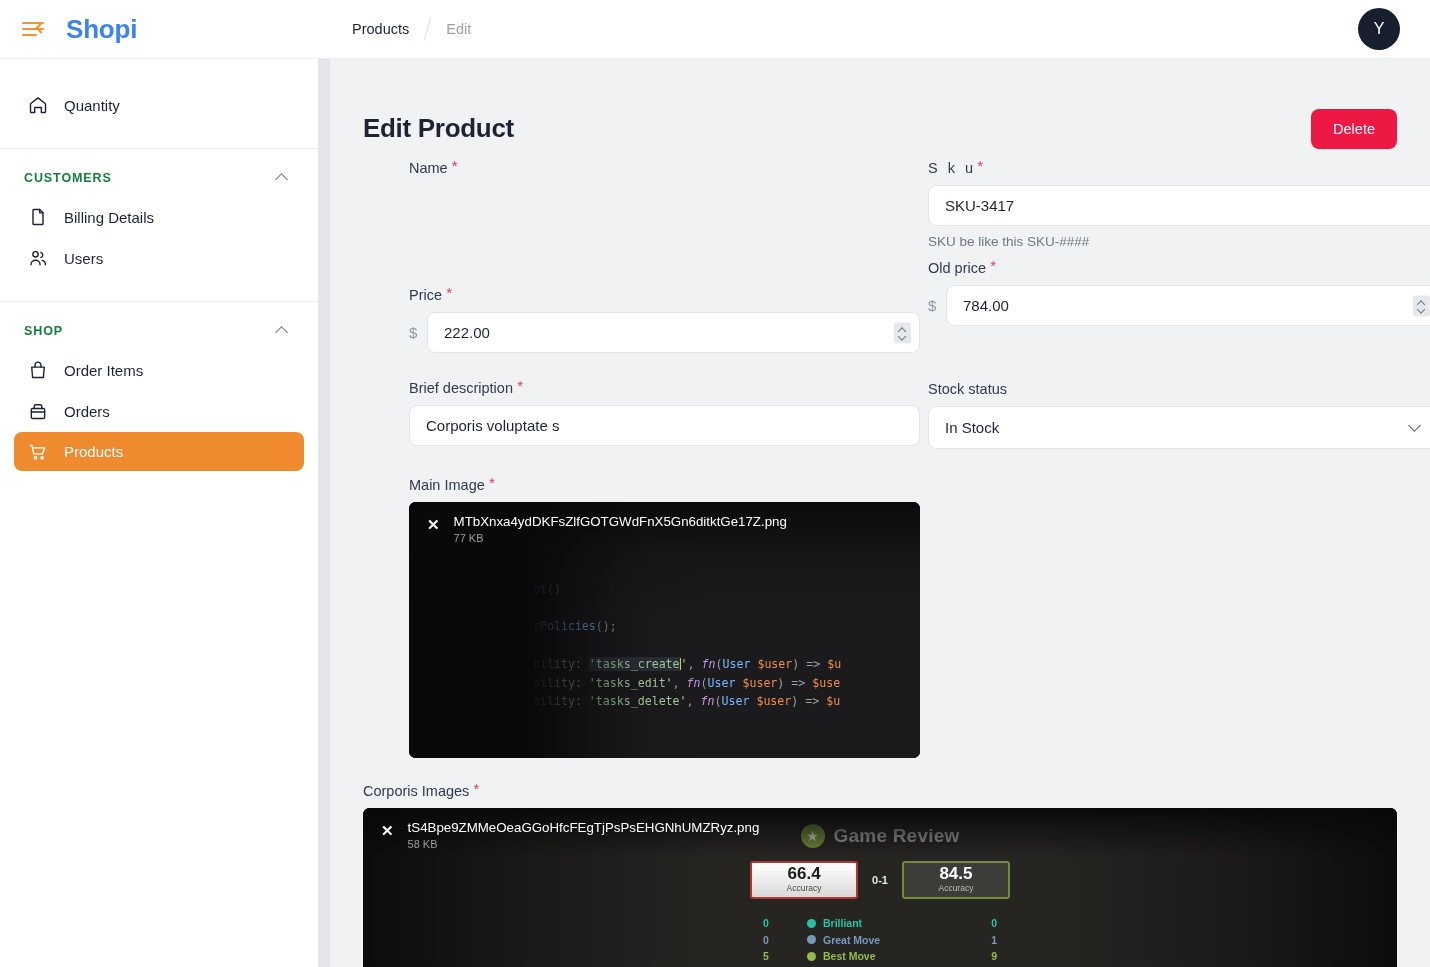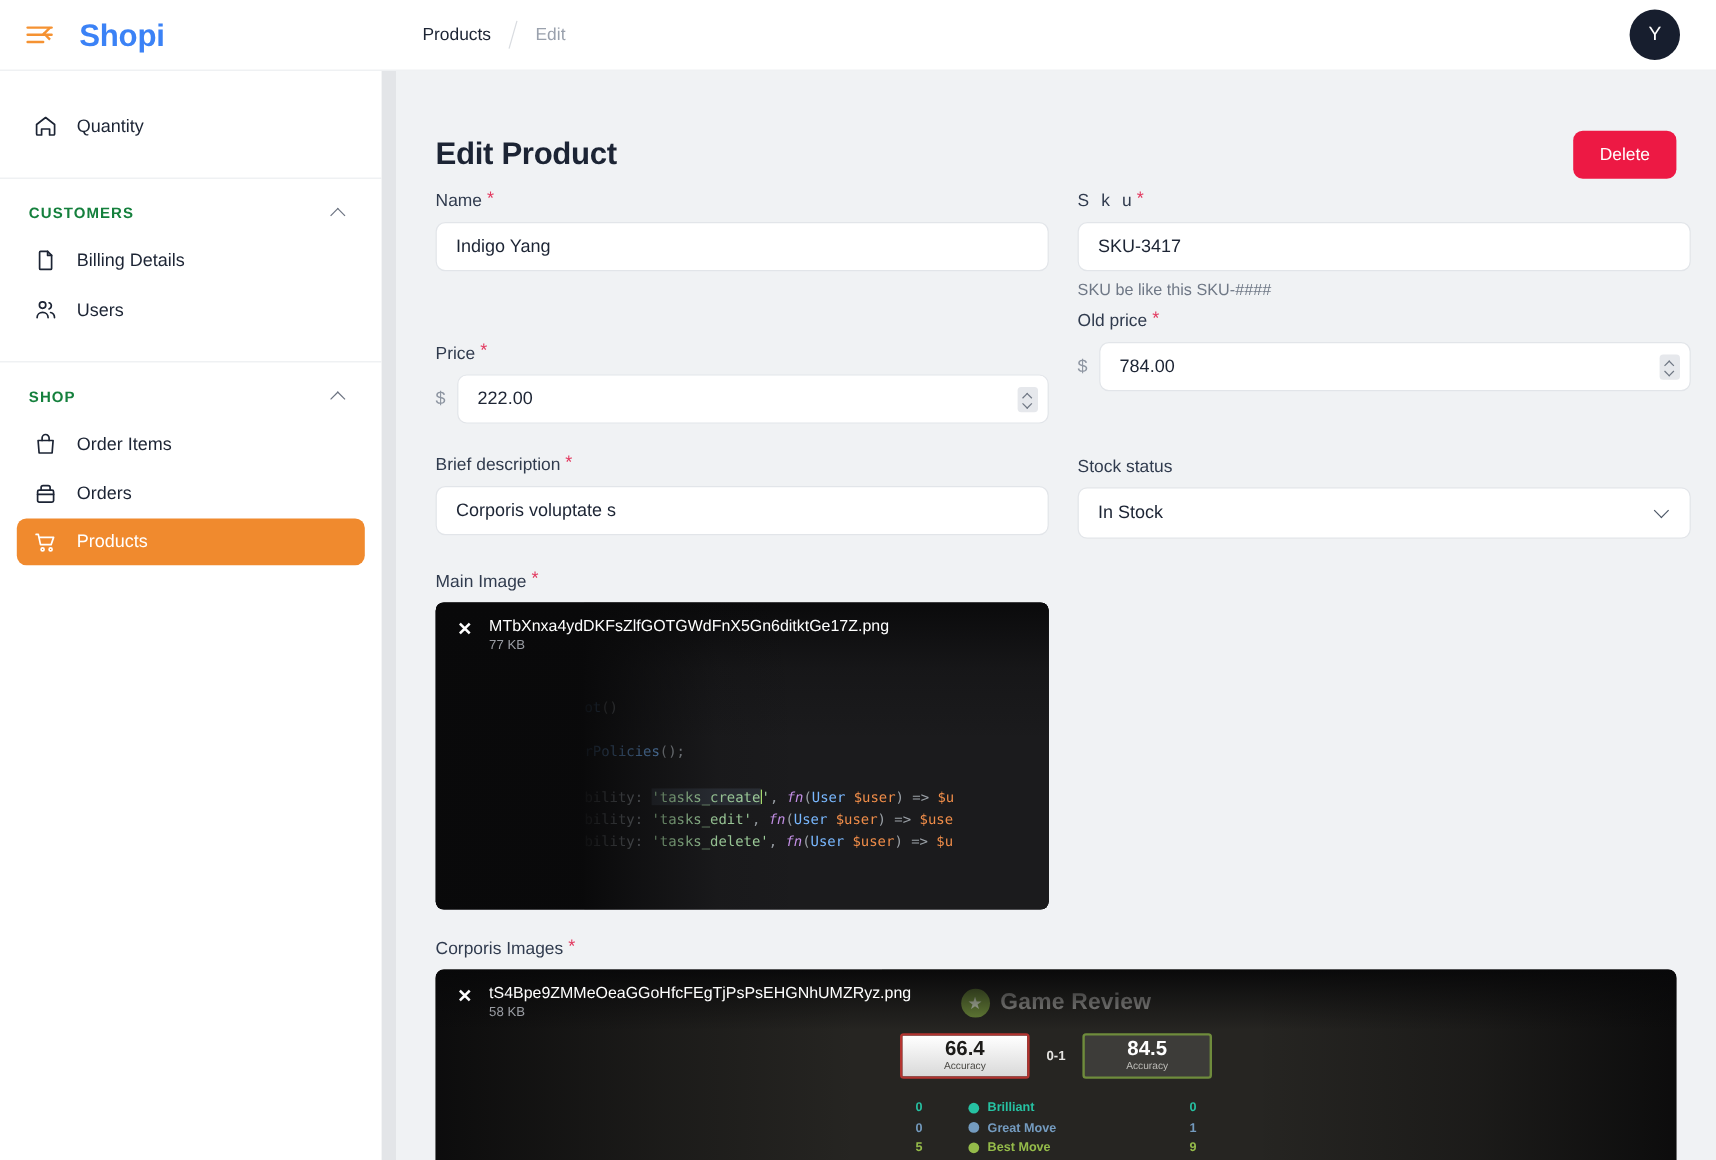--- a/index.html
+++ b/index.html
@@ -93,21 +93,21 @@
     padding: 39px 0 0 0; height: 100px;
   }
   .page-title { font-size: 26px; font-weight: 700; color: #1c2434; letter-spacing: -0.3px; }
   .btn-delete {
     background: #ed1944; color: #fff; border: none; border-radius: 8px;
     padding: 0 22px; height: 40px; font-size: 14.5px; cursor: pointer;
     font-family: "Liberation Sans", sans-serif;
   }
 
   .grid {
-    display: grid; grid-template-columns: 511px 511px; column-gap: 24px;
+    display: grid; grid-template-columns: 511px 511px; column-gap: 8px; margin-left: 46px;
   }
   .field { margin-bottom: 0; }
   .lab {
     font-size: 14.5px; color: #303b4e; font-weight: 400; display: inline-block;
     margin-bottom: 9px; position: relative;
   }
   .lab .req { color: #e2395f; font-size: 15px; position: absolute; top: -3px; right: -10px; }
   .lab.sp { letter-spacing: 3px; }
 
   .inp {
@@ -341,21 +341,20 @@
         <h1 class="page-title">Edit Product</h1>
         <button class="btn-delete">Delete</button>
       </div>
 
       <div class="grid">
 
         <div class="field">
           <div class="lab">
             <span>Name</span><span class="req">*</span>
           </div>
-          <div class="inp">Indigo Yang</div>
         </div>
 
         <div class="field">
           <div class="lab sp">
             <span>S k u</span><span class="req">*</span>
           </div>
           <div class="inp">SKU-3417</div>
           <div class="hint">SKU be like this SKU-####</div>
         </div>
 

